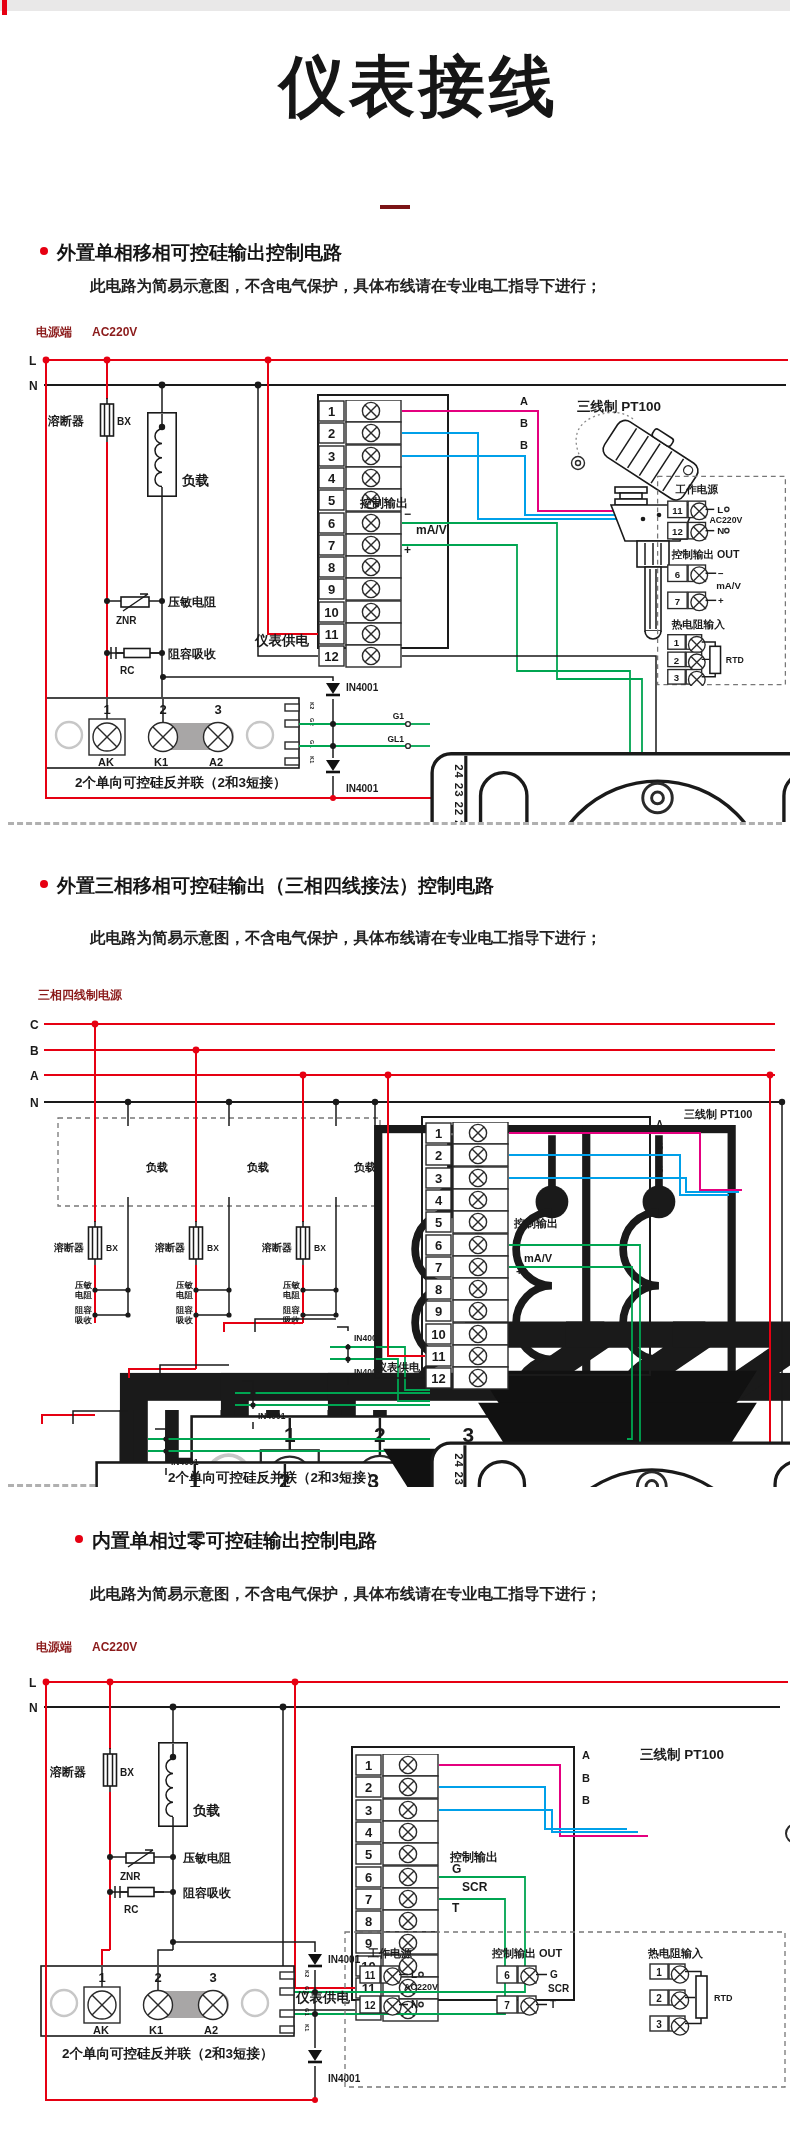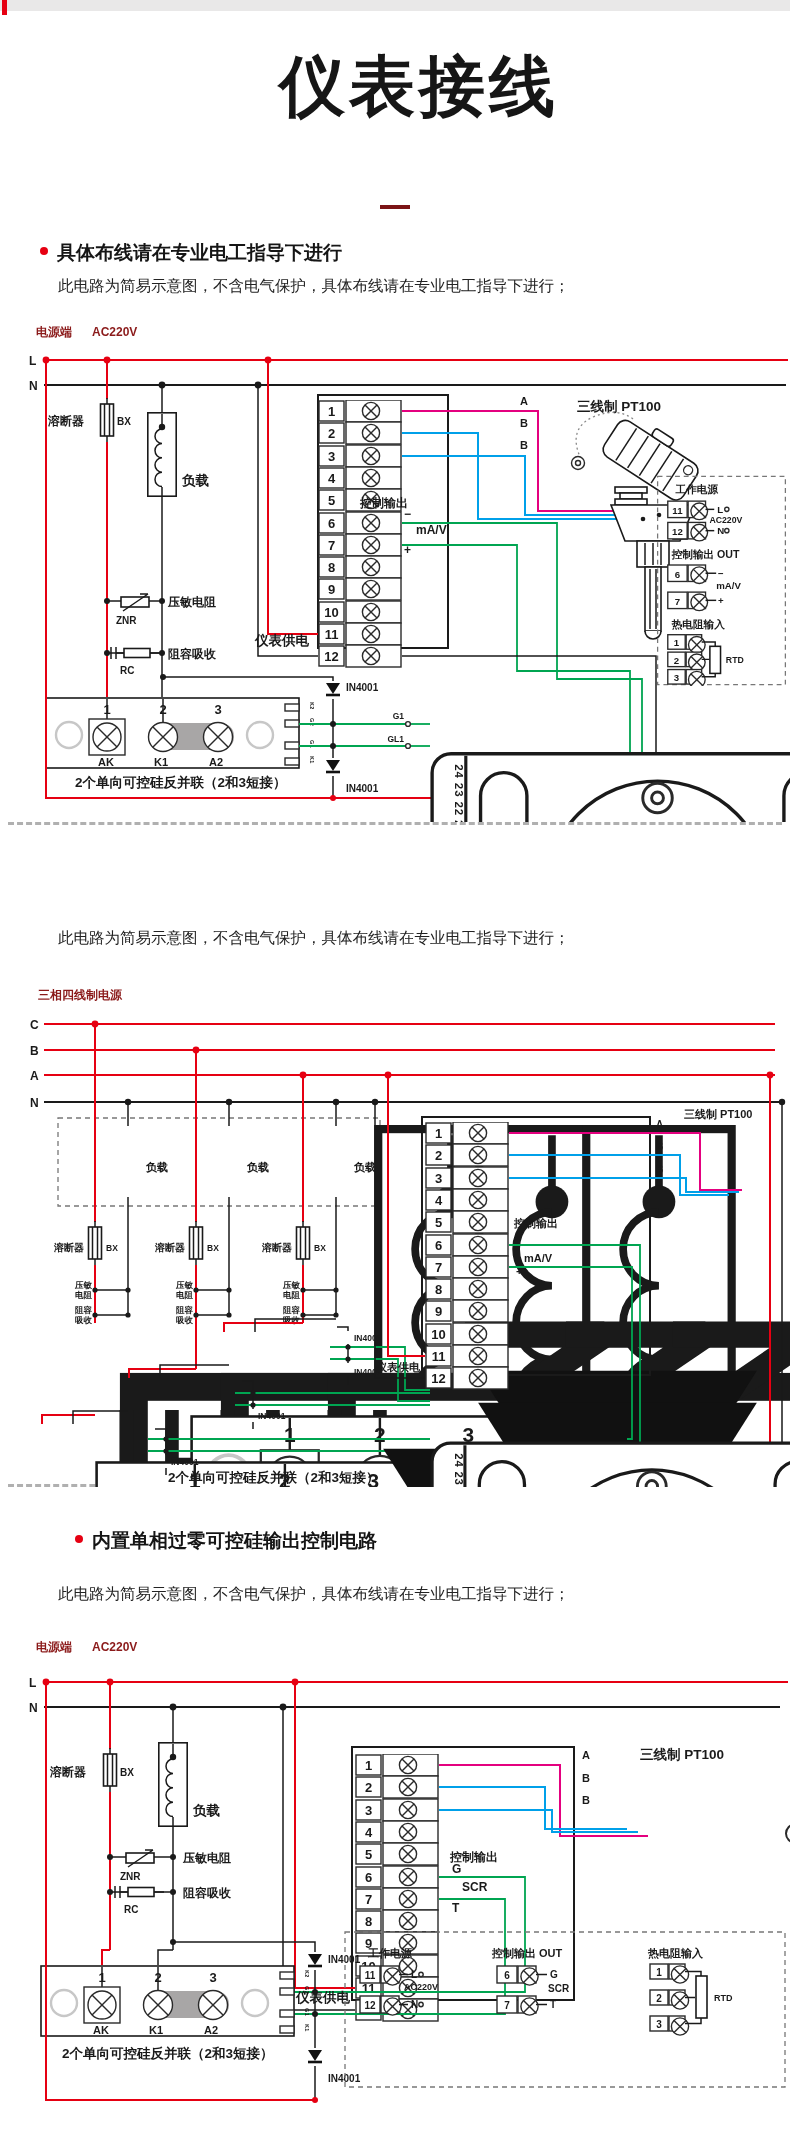--- a/index.html
+++ b/index.html
@@ -5,21 +5,21 @@
   html,body{margin:0;padding:0;background:#f2f2f2;}
   .page{position:relative;width:790px;height:2139px;background:#ffffff;margin:0 auto;
         font-family:"Liberation Sans","DejaVu Sans",sans-serif;color:#1a1a1a;overflow:hidden;}
   .topbar{position:absolute;left:0;top:0;width:790px;height:11px;background:#e9e8e8;}
   .notch{position:absolute;left:2px;top:0;width:5px;height:15px;background:#e60012;}
   .title{position:absolute;left:0;top:42px;width:790px;text-align:center;
          font-size:66px;font-weight:800;letter-spacing:4px;color:#161616;padding-left:24px;}
   .titledash{position:absolute;left:380px;top:205px;width:30px;height:4px;background:#7b1416;}
   .sec-head{position:absolute;font-size:19px;font-weight:800;color:#151515;}
   .sec-head .bullet{position:absolute;left:-17px;top:7px;width:8px;height:8px;border-radius:50%;background:#e60012;}
-  .sec-note{position:absolute;font-size:15.5px;font-weight:400;color:#222;}
+  .sec-note{position:absolute;font-size:15.5px;font-weight:700;color:#222;margin-left:32px;}
   .divider{position:absolute;left:8px;width:774px;height:0;border-top:3px dashed #b0b0b0;}
   svg{position:absolute;left:0;}
   svg text{fill:#1a1a1a;font-family:"Liberation Sans","DejaVu Sans",sans-serif;}
   .k{stroke:#1a1a1a;fill:none;stroke-width:2;}
   .k1{stroke:#1a1a1a;fill:none;stroke-width:1.5;}
   .rd{stroke:#e60012;fill:none;stroke-width:2.2;}
   .rw{stroke:#e60012;fill:none;stroke-width:2;}
   .mg{stroke:#e4007f;fill:none;stroke-width:2;}
   .bl{stroke:#00a0e9;fill:none;stroke-width:2;}
   .gn{stroke:#00a551;fill:none;stroke-width:1.8;}
@@ -43,24 +43,28 @@
 <body>
 
 <div class="page">
   <div class="topbar"></div>
   <div class="notch"></div>
   <div class="title">仪表接线</div>
   <div class="titledash"></div>
 
   <div class="sec-head" style="left:57px;top:240px;">
     <span class="bullet"></span>
-    <span>具体布线请在专业电工指导下进行</span>
+    <span>外置单相移相可控硅输出控制电路</span>
   </div>
   <div class="sec-note" style="left:58px;top:276px;">此电路为简易示意图，不含电气保护，具体布线请在专业电工指导下进行；</div>
 
+  <div class="sec-head" style="left:57px;top:873px;">
+    <span class="bullet"></span>
+    <span>外置三相移相可控硅输出（三相四线接法）控制电路</span>
+  </div>
   <div class="sec-note" style="left:58px;top:928px;">此电路为简易示意图，不含电气保护，具体布线请在专业电工指导下进行；</div>
 
   <div class="sec-head" style="left:57px;top:1528px;margin-left:35px;">
     <span class="bullet"></span>
     <span>内置单相过零可控硅输出控制电路</span>
   </div>
   <div class="sec-note" style="left:58px;top:1584px;">此电路为简易示意图，不含电气保护，具体布线请在专业电工指导下进行；</div>
 
   <div class="divider" style="top:822px;"></div>
   <div class="divider" style="top:1484px;"></div>

